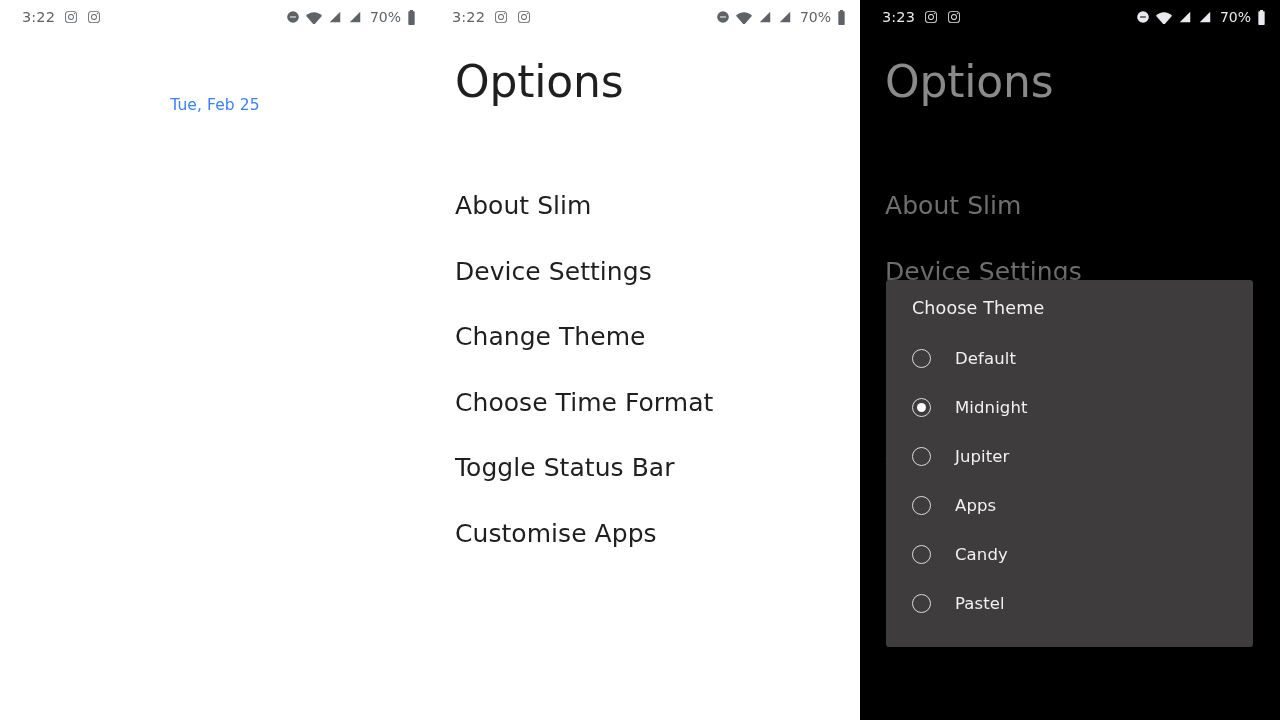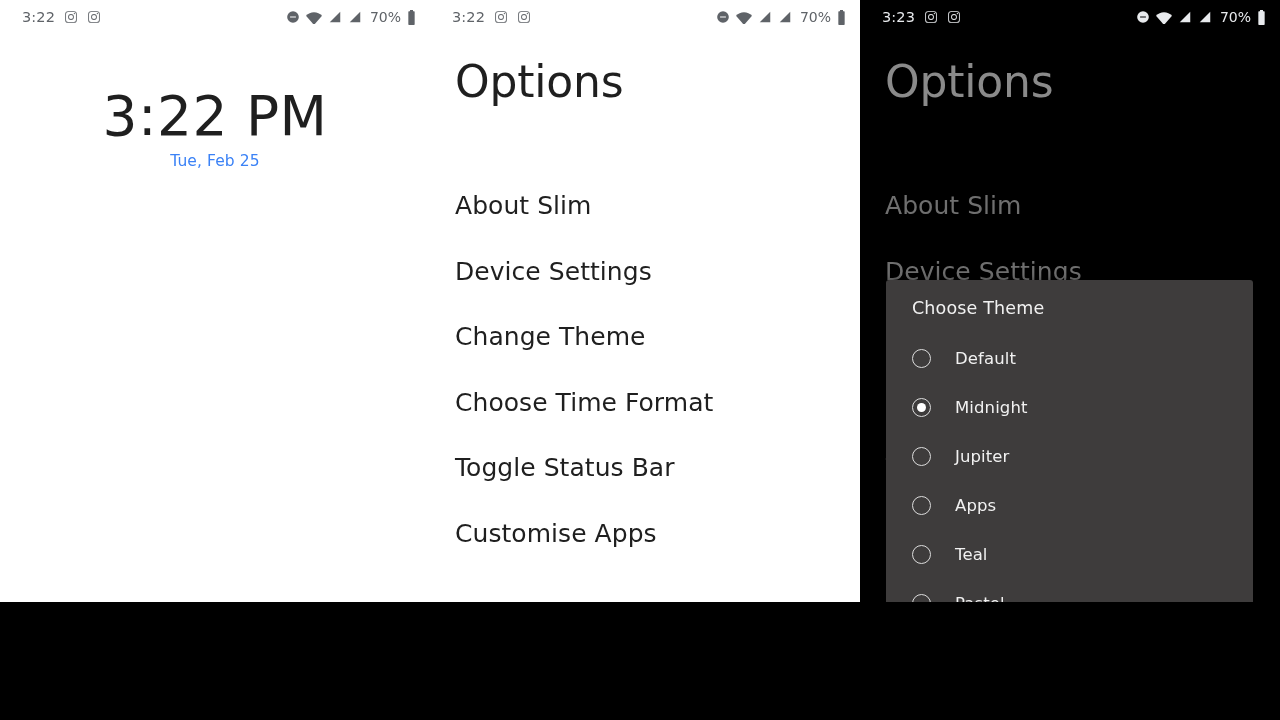--- a/index.html
+++ b/index.html
@@ -14,21 +14,21 @@
   .stage {
     position: relative;
     width: 1280px;
     height: 720px;
     display: flex;
   }
 
   
   .panel {
     position: relative;
-    height: 602px;
+    height: 720px;
     overflow: hidden;
     flex: 0 0 auto;
   }
   .panel-light { width: 430px; background: #ffffff; }
   .panel-dark  { width: 420px; background: #000000; }
 
   
   .statusbar {
     position: absolute;
     top: 0; left: 0; right: 0;
@@ -215,21 +215,20 @@
         <span class="sb-battery-text">70%</span>
         <span>
           <svg class="icn" width="9" height="15" viewBox="0 0 10 18">
               <path d="M3.2 0h3.6v1.4H8A.8.8 0 0 1 8.8 2.2V17.2A.8.8 0 0 1 8 18H2a.8.8 0 0 1-.8-.8V2.2A.8.8 0 0 1 2 1.4h1.2V0z"></path>
             </svg>
         </span>
       </div>
     </div>
 
     <div class="clockwrap">
-      <div class="clock-time">3:22 PM</div>
       <div class="clock-date">Tue, Feb 25</div>
     </div>
   </div>
 
   <div class="panel panel-light light">
 
     <div class="statusbar">
       <div class="sb-left">
         <span class="sb-time">3:22</span>
         <span>
@@ -360,21 +359,21 @@
         <span class="radio-label">Jupiter</span>
       </div>
 
       <div class="radio-row">
         <span class="radio"></span>
         <span class="radio-label">Apps</span>
       </div>
 
       <div class="radio-row">
         <span class="radio"></span>
-        <span class="radio-label">Teal</span>
+        <span class="radio-label">Candy</span>
       </div>
 
       <div class="radio-row">
         <span class="radio"></span>
         <span class="radio-label">Pastel</span>
       </div>
     </div>
   </div>
 
 </div>

